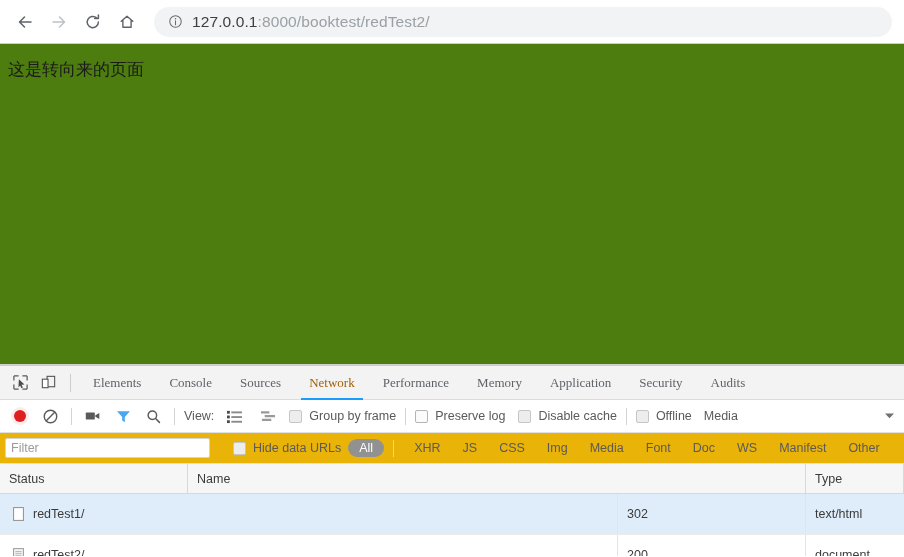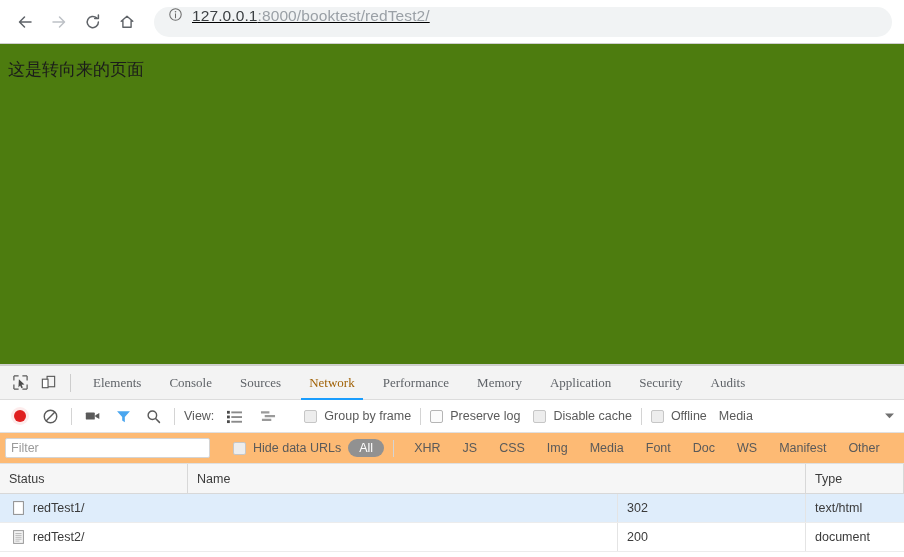--- a/index.html
+++ b/index.html
@@ -28,23 +28,22 @@
   .nav-btn svg { display: block; }
 
   .omnibox {
     flex: 1;
     height: 30px;
     margin-left: 10px;
     margin-right: 4px;
     background: #f1f3f4;
     border-radius: 15px;
     display: flex;
-    align-items: flex-start;
+    align-items: center;
     padding: 0 14px;
-    text-decoration: underline;
   }
   .info-icon { flex: none; margin-right: 9px; display:flex; }
   .url-text {
     font-size: 15.5px;
     color: #9aa0a6;
     letter-spacing: .1px;
     white-space: nowrap;
     overflow: hidden;
   }
   .url-host { color: #3c4043; }
@@ -149,21 +148,21 @@
     margin-left: auto; margin-right: 9px;
     flex: none; display: flex; align-items: center;
   }
 
   
   .dt-filter {
     height: 31px;
     display: flex;
     align-items: center;
     border-bottom: 1px solid #e0e0e0;
-    background: #fdba74;
+    background: #eab308;
     flex: none;
   }
   .filter-input {
     width: 205px;
     height: 20px;
     margin-left: 5px;
     border: 1px solid #d4d4d4;
     border-radius: 2px;
     background: #fff;
     font-size: 12.5px;
@@ -180,21 +179,21 @@
     padding: 2px 11px;
     border-radius: 9px;
     white-space: nowrap;
   }
   .ftype.sel { background: #919191; color: #ffffff; }
 
   
   .dt-table { flex: 1; overflow: hidden; background: #fff; }
   .tr {
     display: flex;
-    height: 29px;
+    height: 41px;
     align-items: center;
     border-bottom: 1px solid #ececec;
   }
   .tr.head {
     background: #f6f6f6;
     border-bottom: 1px solid #d8d8d8;
     height: 30px;
   }
   .tr.sel { background: #dfedfb; }
   .td {
@@ -347,21 +346,21 @@
     </div>
 
     <div class="ctl ctl-gap" style="margin-left:10px">
       <svg width="18" height="15" viewBox="0 0 19 16">
         <rect x="2" y="2.4" width="9" height="2.4" fill="#9a9a9a"></rect>
         <rect x="6" y="6.4" width="11" height="2.4" fill="#9a9a9a"></rect>
         <rect x="3" y="10.4" width="10" height="2.4" fill="#9a9a9a"></rect>
       </svg>
     </div>
 
-    <div class="chk-wrap" style="margin-left:18px">
+    <div class="chk-wrap" style="margin-left:3px">
       <span class="chk dim"></span>
       <span class="lbl">Group by frame</span>
     </div>
 
     <div class="vline"></div>
 
     <div class="chk-wrap">
       <span class="chk"></span>
       <span class="lbl">Preserve log</span>
     </div>

